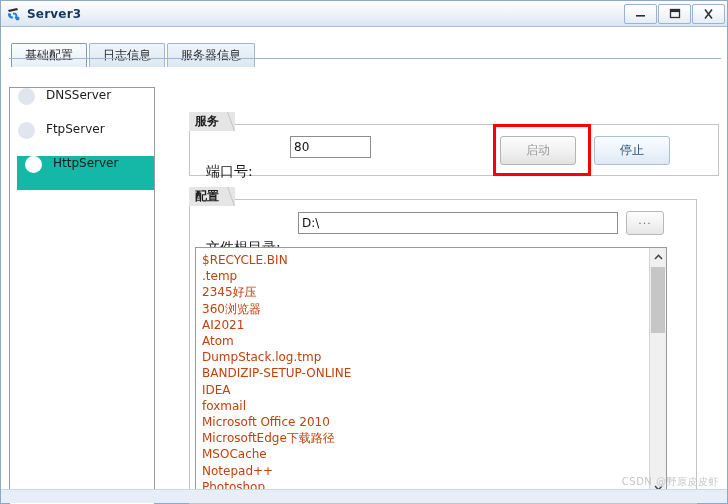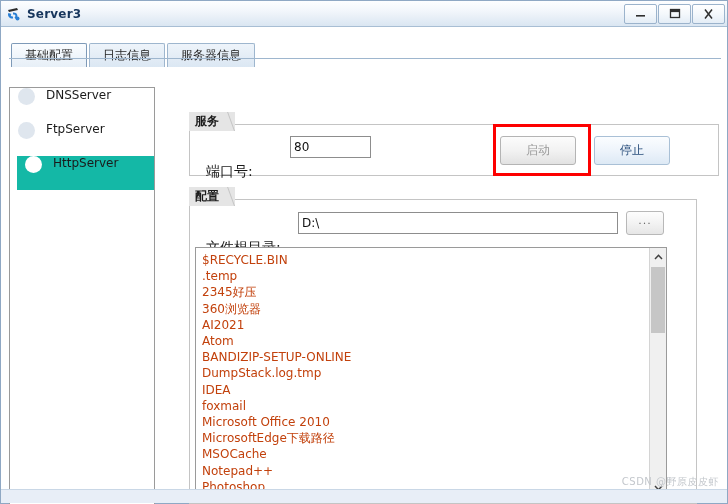--- a/index.html
+++ b/index.html
@@ -387,22 +387,22 @@
       </div>
 
       <div id="filelist-wrap">
         <div id="filelist">
             <div class="file-row">$RECYCLE.BIN</div>
             <div class="file-row">.temp</div>
             <div class="file-row">2345好压</div>
             <div class="file-row">360浏览器</div>
             <div class="file-row">AI2021</div>
             <div class="file-row">Atom</div>
+            <div class="file-row">DumpStack.log.tmp</div>
             <div class="file-row">BANDIZIP-SETUP-ONLINE</div>
-            <div class="file-row">DumpStack.log.tmp</div>
             <div class="file-row">IDEA</div>
             <div class="file-row">foxmail</div>
             <div class="file-row">Microsoft Office 2010</div>
             <div class="file-row">MicrosoftEdge下载路径</div>
             <div class="file-row">MSOCache</div>
             <div class="file-row">Notepad++</div>
             <div class="file-row">Photoshop</div>
           </div>
         <div id="scrollbar">
           <div class="sb-arrow">

